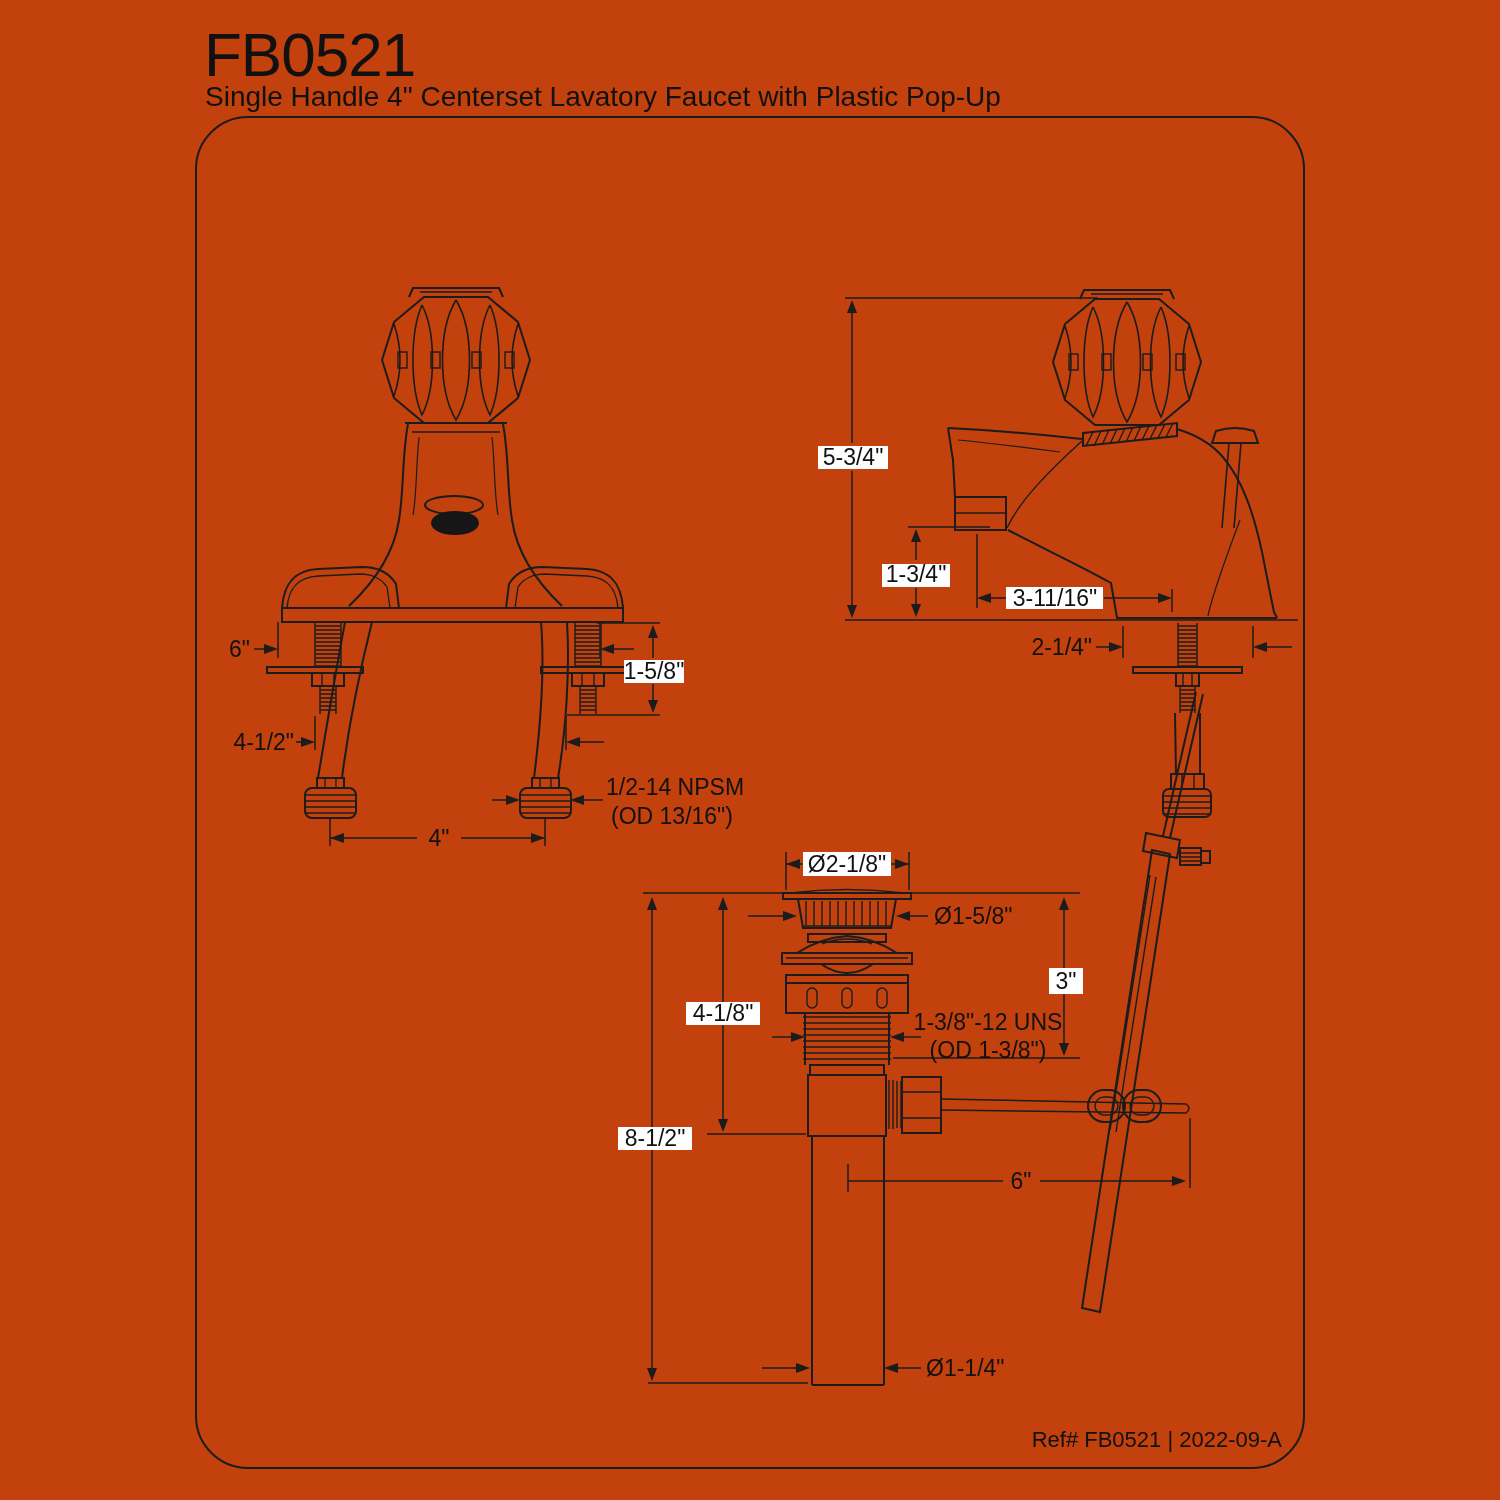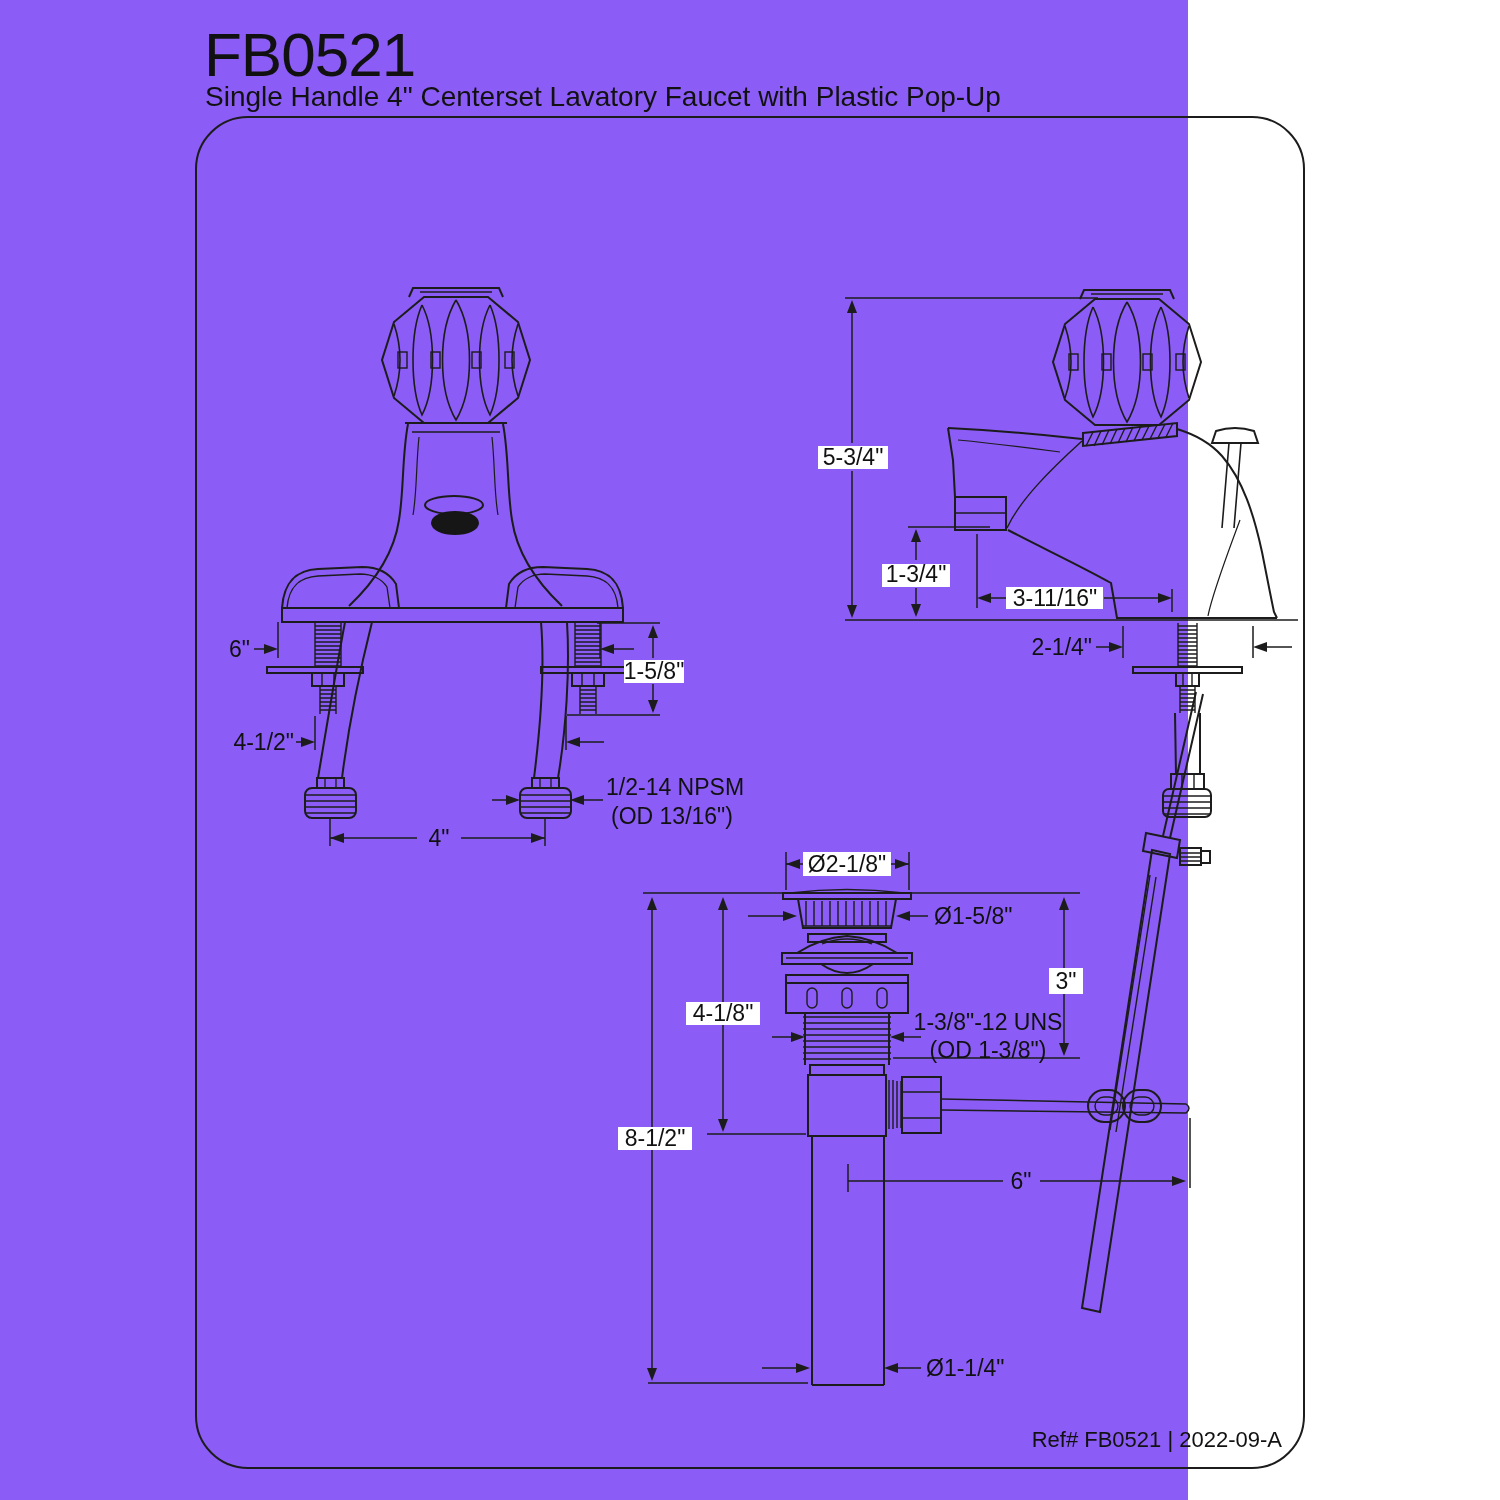--- a/index.html
+++ b/index.html
@@ -1,16 +1,16 @@
 <!DOCTYPE html>
 <html><head>
 <meta charset="utf-8">
 <style>
   html,body{margin:0;padding:0;background:#ffffff;}
-  .page{width:1188px;height:1500px;background:#8b5cf6;position:relative;}
+  .page{width:1500px;height:1500px;background:#c2410c;position:relative;}
   svg{display:block;}
   text{font-family:"Liberation Sans","DejaVu Sans",sans-serif;fill:#111;}
   .t-title{font-size:62px;letter-spacing:-1px;}
   .t-sub{font-size:28px;}
   .t-dim{font-size:23px;}
   .t-ref{font-size:22px;}
   .ln{stroke:#1c1c1c;fill:none;stroke-width:2;}
   .thin{stroke:#1c1c1c;fill:none;stroke-width:1.4;}
   .dim{stroke:#1c1c1c;fill:none;stroke-width:1.5;}
   .arr{fill:#1c1c1c;stroke:none;}

